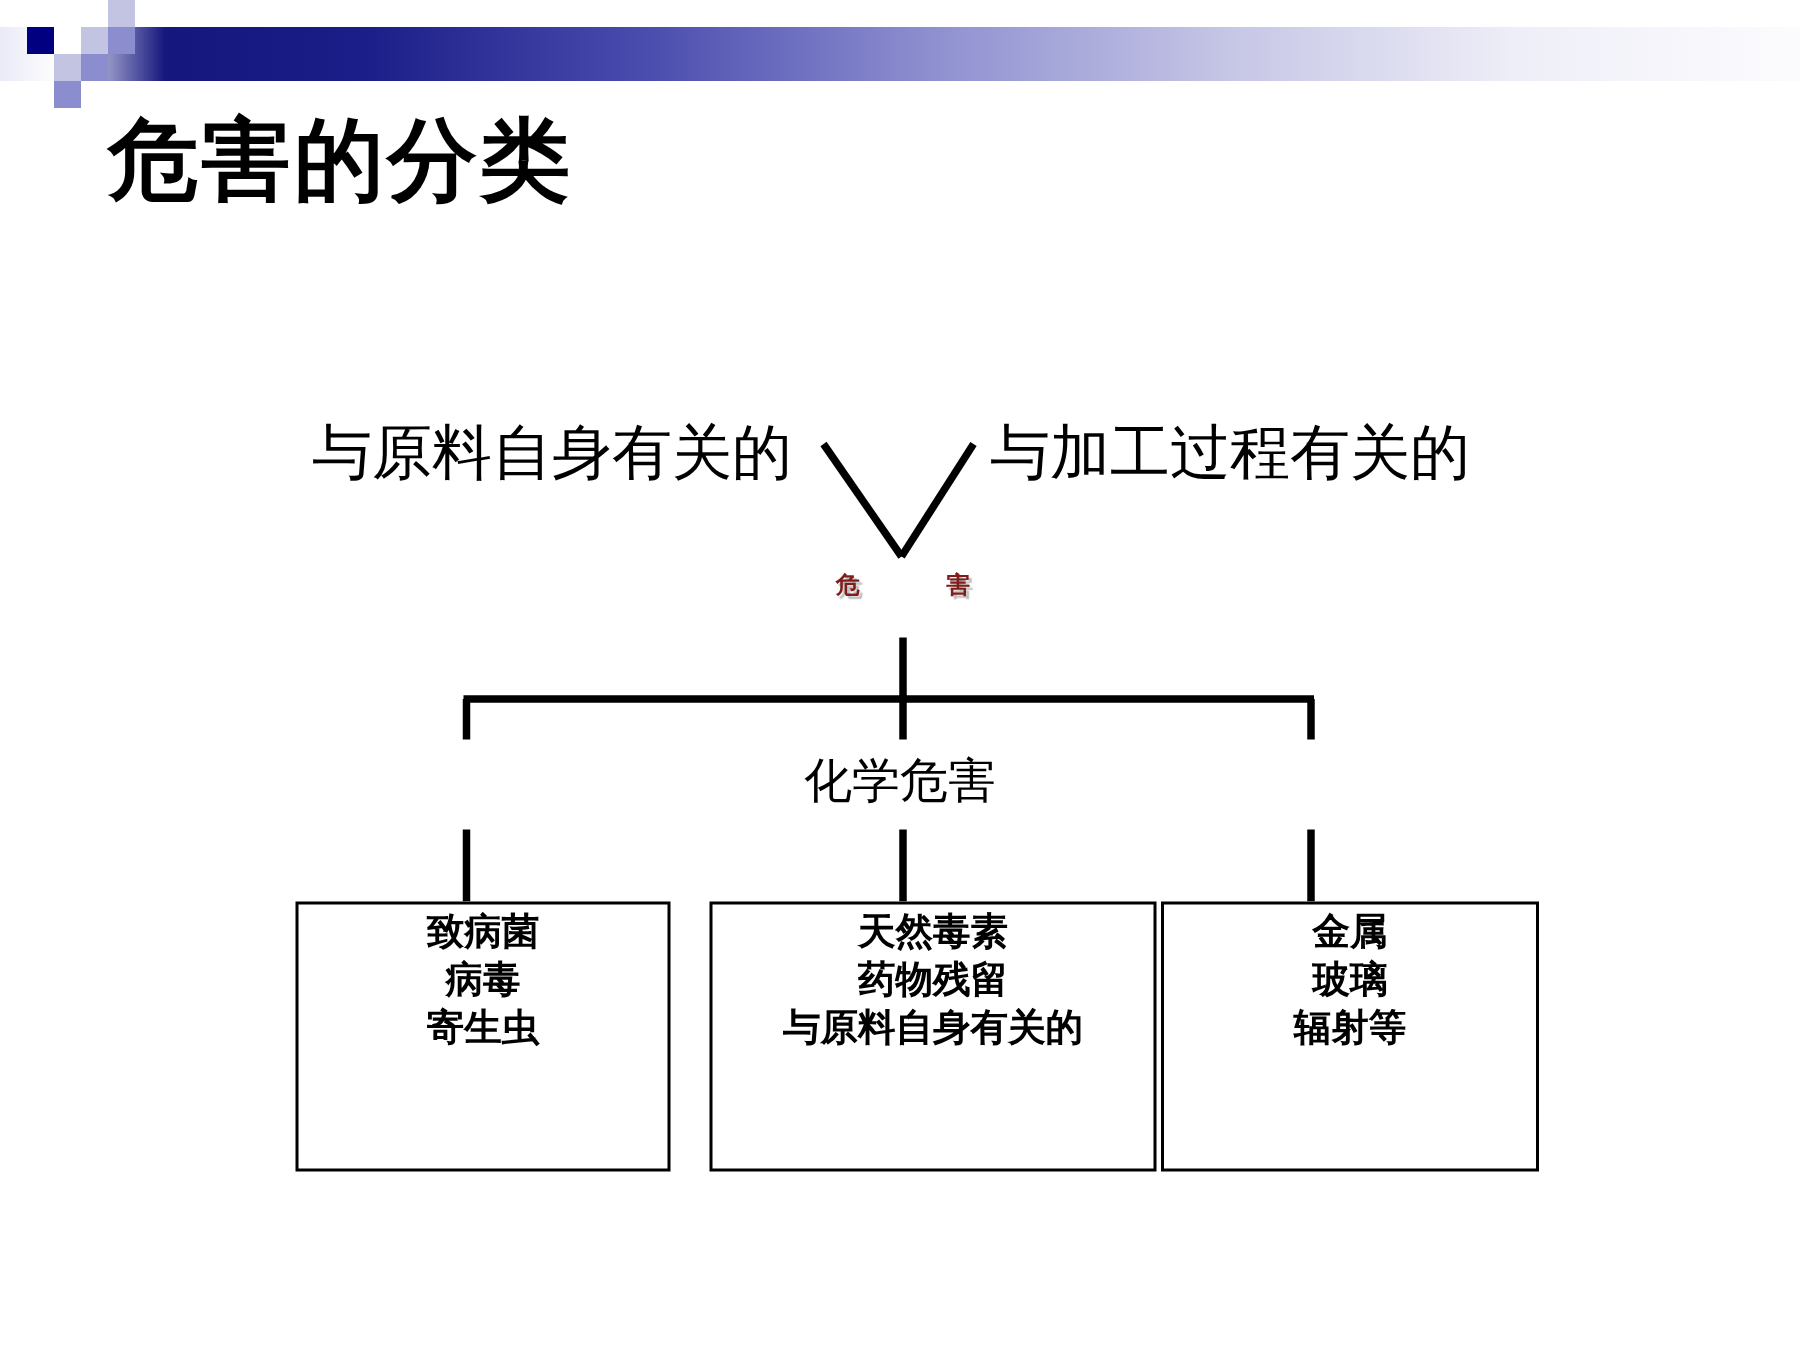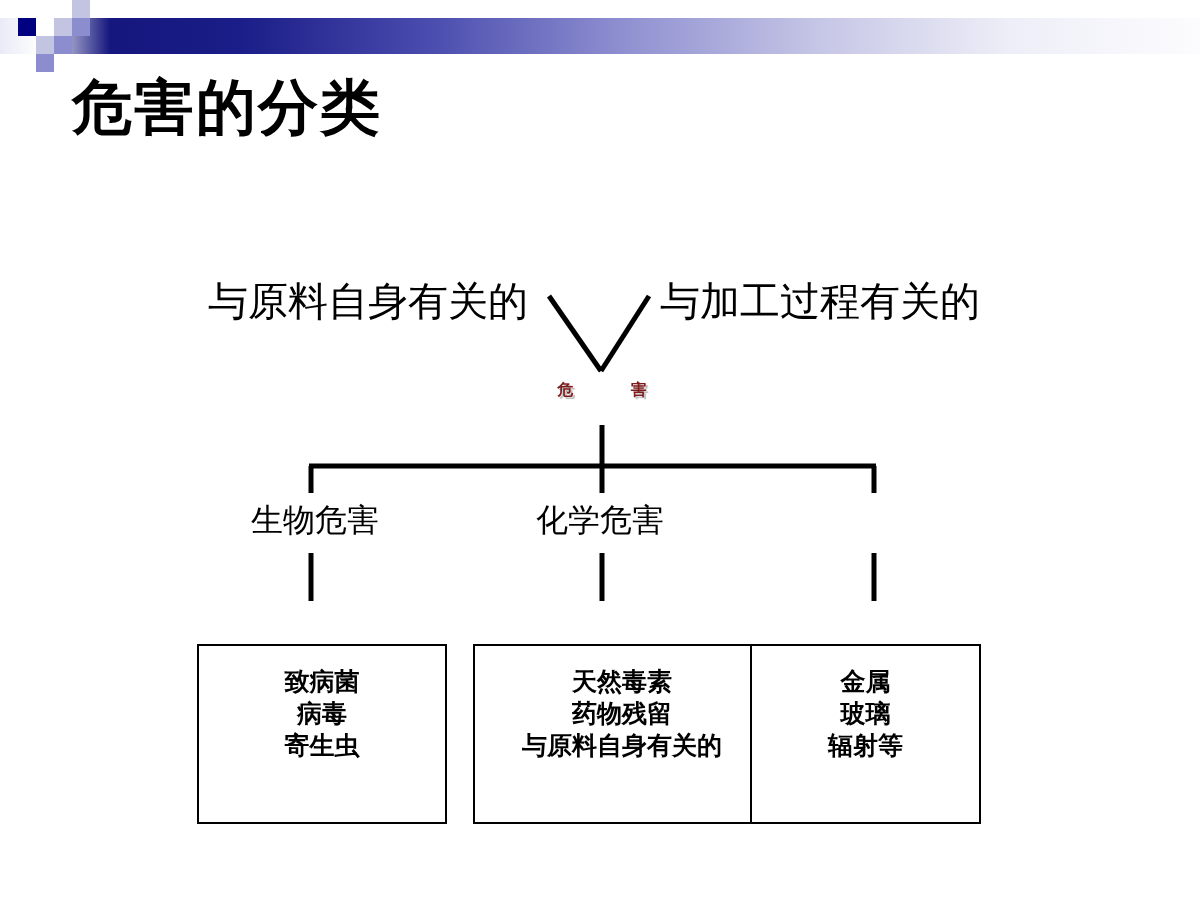--- a/index.html
+++ b/index.html
@@ -122,26 +122,25 @@
 
   
   .detail-box {
     position: absolute;
     border: 2px solid #000000;
     background: #ffffff;
     box-sizing: border-box;
     top: 601px;
     height: 180px;
     text-align: center;
-    padding-top: 20px;
-    margin-top: 43px;
+    padding-top: 2px;
   }
   #detail-box-0 { left: 197px; width: 250px; }
   #detail-box-1 { left: 473px; width: 298px; }
-  #detail-box-2 { left: 750px; width: 231px; }
+  #detail-box-2 { left: 774px; width: 252px; }
 
   .detail-line {
     font-family: "DejaVu Sans", "Liberation Sans", sans-serif;
     font-size: 25px;
     font-weight: bold;
     color: #000000;
     line-height: 1.28;
     white-space: nowrap;
   }
 </style>
@@ -184,21 +183,20 @@
     <line x1="311" y1="553" x2="311" y2="601" stroke="#000000" stroke-width="5"></line>
     <line x1="602" y1="553" x2="602" y2="601" stroke="#000000" stroke-width="5"></line>
     <line x1="874" y1="553" x2="874" y2="601" stroke="#000000" stroke-width="5"></line>
   </svg>
 
   <div class="dlabel source-label" id="source-left">与原料自身有关的</div>
   <div class="dlabel source-label" id="source-right">与加工过程有关的</div>
 
   <div id="root-node">危  害</div>
 
-  <div class="dlabel branch-label" id="branch-label-0">生物危害</div>
   <div class="dlabel branch-label" id="branch-label-1">化学危害</div>
 
   <div class="detail-box" id="detail-box-0">
     <div class="detail-line">致病菌</div>
     <div class="detail-line">病毒</div>
     <div class="detail-line">寄生虫</div>
   </div>
 
   <div class="detail-box" id="detail-box-1">
     <div class="detail-line">天然毒素</div>

